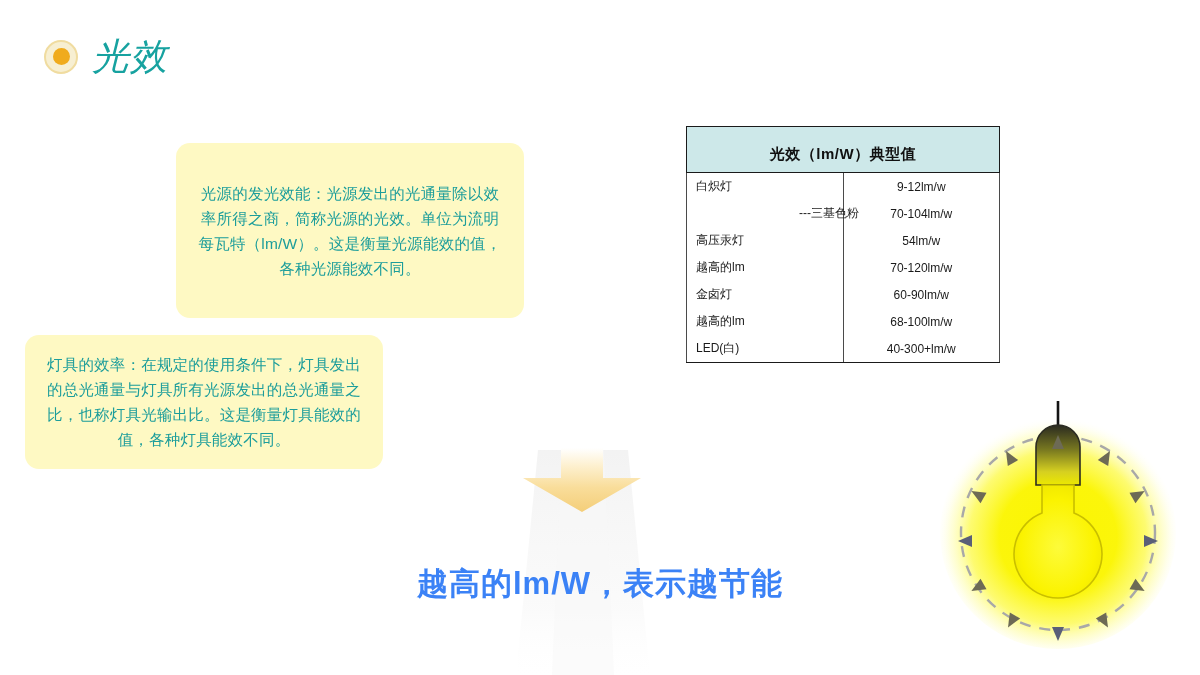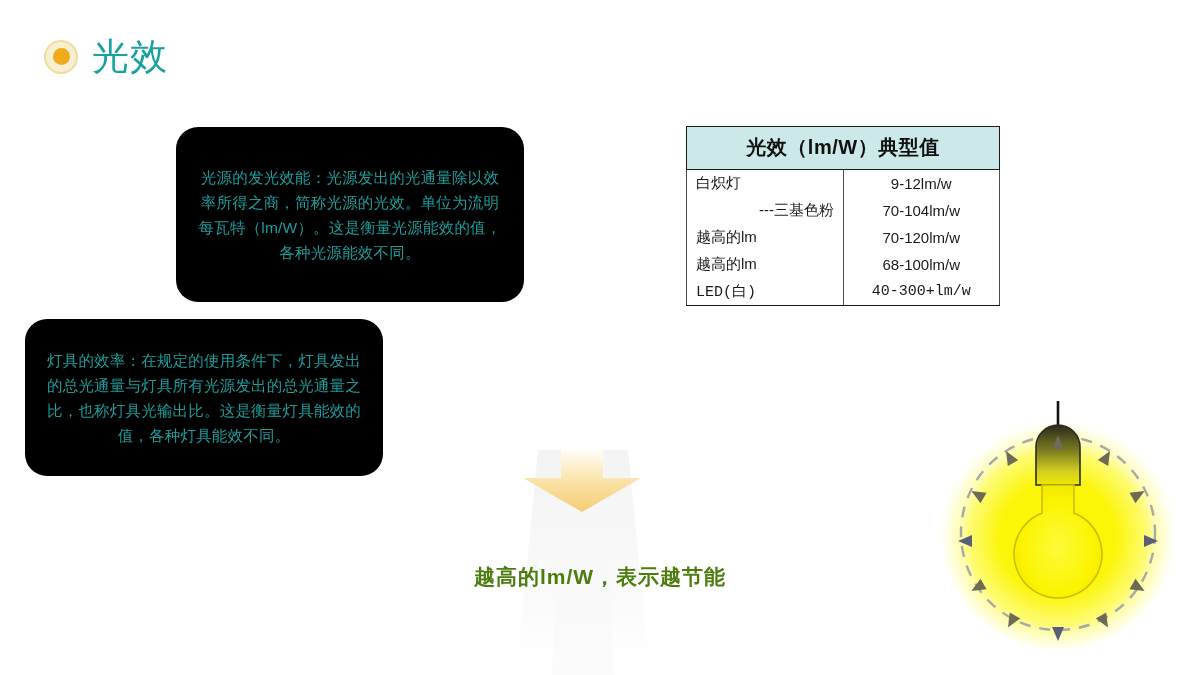--- a/index.html
+++ b/index.html
@@ -50,100 +50,101 @@
     border-radius: 50%;
     background: #f0ab1d;
   }
   .title-text {
     font-size: 37px;
     line-height: 1;
     color: #17a2a0;
     font-weight: 400;
     letter-spacing: 1px;
     white-space: nowrap;
+    font-style: italic;
   }
 
   
   .bubble {
     position: absolute;
-    background: #000000;
-    border-radius: 22px;
+    background: #fef9c3;
+    border-radius: 14px;
     box-sizing: border-box;
     color: #1c9d9b;
     text-align: center;
     display: flex;
     align-items: center;
     justify-content: center;
+    margin-top: 16px;
   }
   .bubble p {
     margin: 0;
     font-size: 15.5px;
     line-height: 25px;
     letter-spacing: 0.2px;
     padding: 0 20px;
   }
   #bubble-source {
     left: 176px;
     top: 127px;
     width: 348px;
     height: 175px;
   }
   #bubble-fixture {
     left: 25px;
     top: 319px;
     width: 358px;
-    height: 157px;
+    height: 134px;
     align-items: center;
   }
 
   
   #efficacy-table {
     position: absolute;
     left: 686px;
     top: 126px;
     width: 314px;
     border-collapse: collapse;
     border: 1.6px solid #1a1a1a;
     background: #ffffff;
     table-layout: fixed;
   }
   #efficacy-table th {
     background: #cde8e9;
     border: 1.6px solid #1a1a1a;
-    font-size: 20px;
+    font-size: 15px;
     font-weight: bold;
     color: #111111;
-    padding: 7px 4px 8px;
+    padding: 18px 4px 8px;
     text-align: center;
     letter-spacing: 0.5px;
   }
   #efficacy-table td {
     border-left: 1.3px solid #4a4a4a;
     border-right: 1.3px solid #4a4a4a;
-    font-size: 15px;
+    font-size: 12px;
     color: #1a1a1a;
     padding: 2px 0 2px 0;
     height: 23px;
     white-space: nowrap;
   }
   #efficacy-table td.lamp {
     width: 174px;
     padding-left: 9px;
     text-align: left;
   }
   #efficacy-table td.lamp.indent {
-    padding-left: 72px;
+    padding-left: 112px;
   }
   #efficacy-table td.val {
     width: 140px;
     text-align: center;
   }
   #efficacy-table tbody tr:last-child td {
     border-bottom: 1.6px solid #1a1a1a;
-    font-family: Liberation Mono, monospace;
   }
 
   
   #flow-band {
     position: absolute;
     left: 516px;
     top: 450px;
     width: 134px;
     height: 225px;
     pointer-events: none;
@@ -156,23 +157,23 @@
     height: 64px;
   }
 
   
   #tagline {
     position: absolute;
     left: 0;
     top: 563px;
     width: 1200px;
     text-align: center;
-    font-size: 21px;
+    font-size: 31px;
     font-weight: bold;
-    color: #4d7c0f;
+    color: #3b82f6;
     letter-spacing: 1px;
     white-space: nowrap;
   }
 
   
   #bulb-figure {
     position: absolute;
     left: 930px;
     top: 393px;
     width: 256px;
@@ -208,22 +209,30 @@
     <tbody>
       <tr>
         <td class="lamp">白炽灯</td>
         <td class="val">9-12lm/w</td>
       </tr>
       <tr>
         <td class="lamp indent">---三基色粉</td>
         <td class="val">70-104lm/w</td>
       </tr>
       <tr>
+        <td class="lamp">高压汞灯</td>
+        <td class="val">54lm/w</td>
+      </tr>
+      <tr>
         <td class="lamp">越高的lm</td>
         <td class="val">70-120lm/w</td>
+      </tr>
+      <tr>
+        <td class="lamp">金卤灯</td>
+        <td class="val">60-90lm/w</td>
       </tr>
       <tr>
         <td class="lamp">越高的lm</td>
         <td class="val">68-100lm/w</td>
       </tr>
       <tr>
         <td class="lamp">LED(白)</td>
         <td class="val">40-300+lm/w</td>
       </tr>
     </tbody>

